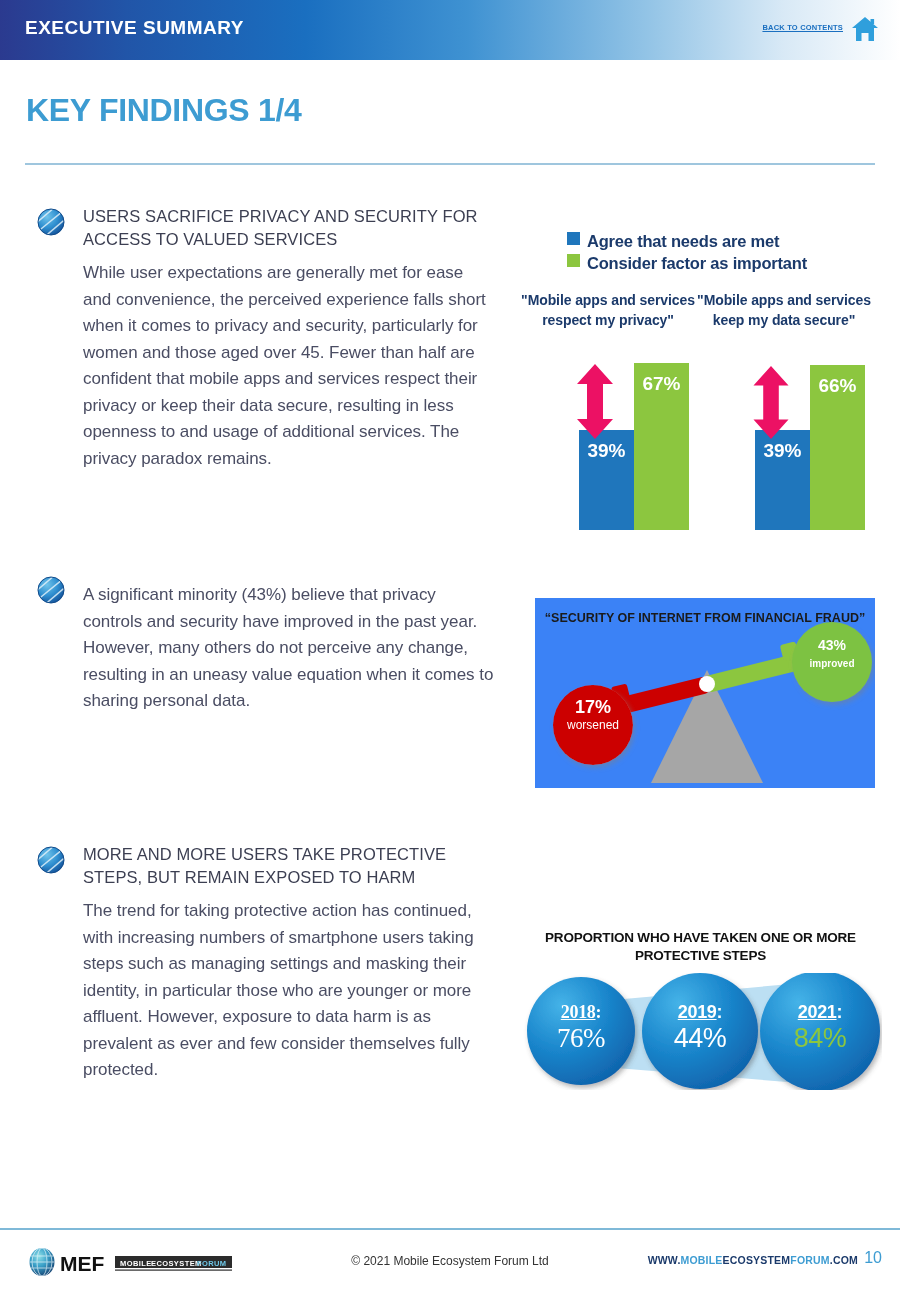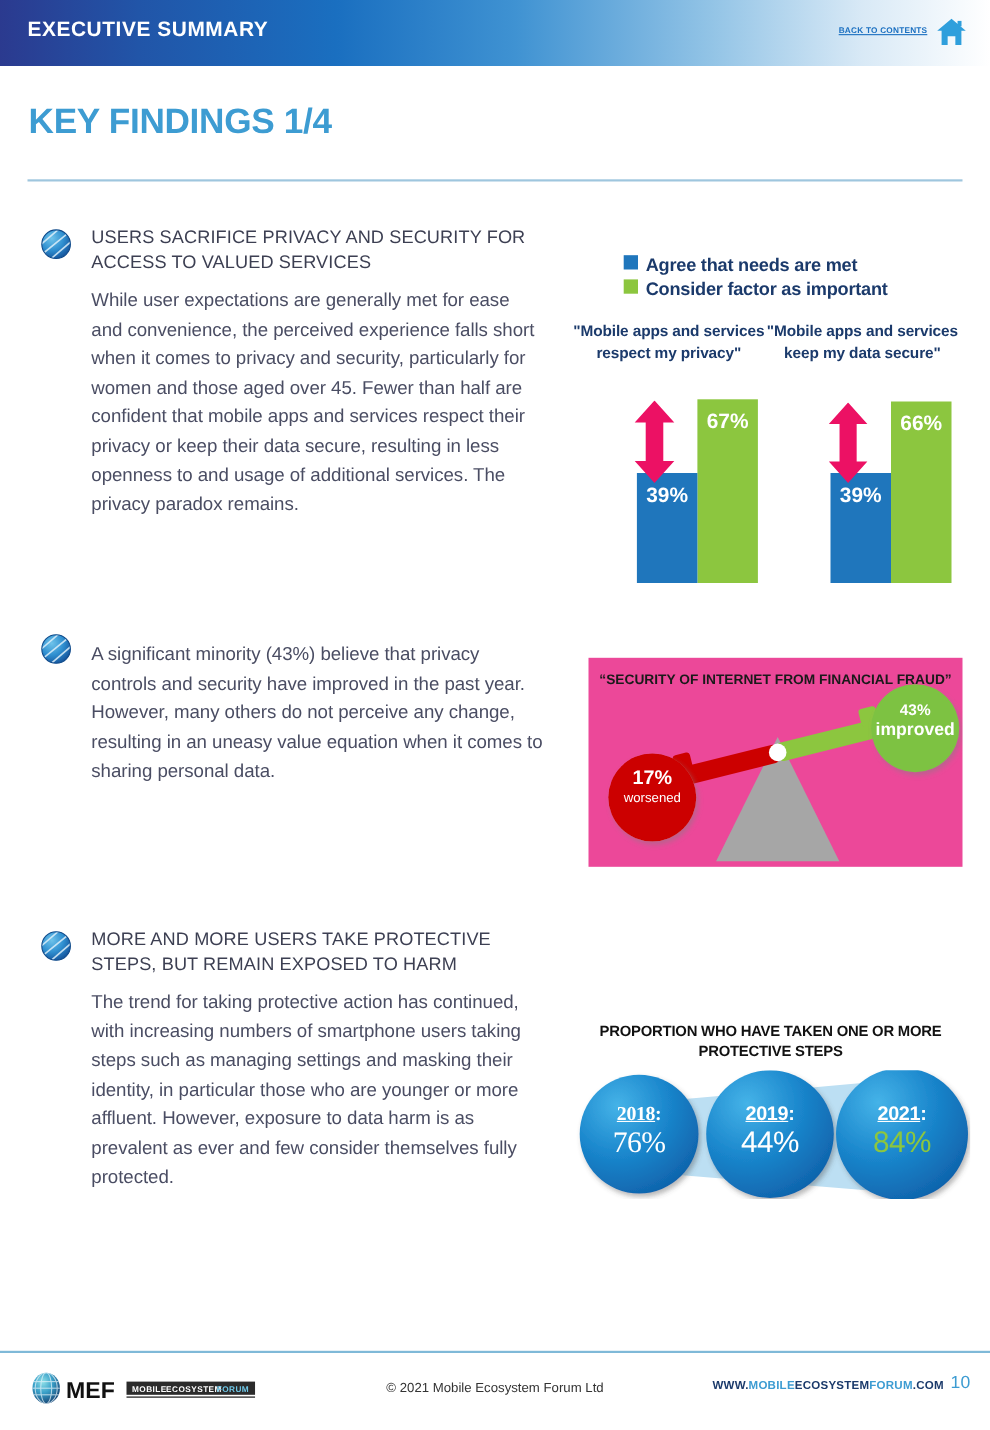--- a/index.html
+++ b/index.html
@@ -76,21 +76,21 @@
     position: absolute; left: 0; width: 100%; text-align: center;
     font-size: 19px; font-weight: bold; color: #ffffff;
   }
   .bar-blue .bar-value { top: 10px; }
   .bar-green .bar-value { top: 10px; }
   .gap-arrow { position: absolute; width: 44px; }
 
   
   .chart2 {
     position: absolute; left: 535px; top: 598px; width: 340px; height: 190px;
-    background: #ec4899;
+    background: #3b82f6;
   }
   .chart2-title {
     position: absolute; left: 0; top: 12px; width: 340px; text-align: center;
     font-size: 12.5px; font-weight: bold; line-height: 16px; color: #1a1a1a;
   }
 
   
   .chart3 { position: absolute; left: 519px; top: 925px; width: 363px; height: 165px; background: #fff; }
   .chart3-title {
     position: absolute; left: 0; top: 4px; width: 363px; text-align: center;
@@ -278,21 +278,21 @@
       <circle cx="58" cy="127" r="40" fill="#cc0000" filter="url(#sh)"></circle>
 
       <circle cx="297" cy="64" r="40" fill="#7dc242" filter="url(#sh)"></circle>
     </svg>
     <div style="position:absolute; left:18px; top:98px; width:80px; text-align:center; color:#fff;">
       <div style="font-size:18px; font-weight:bold; line-height:22px;">17%</div>
       <div style="font-size:12px; font-weight:normal; line-height:15px;">worsened</div>
     </div>
     <div style="position:absolute; left:257px; top:36px; width:80px; text-align:center; color:#fff;">
       <div style="font-size:14px; font-weight:bold; line-height:22px;">43%</div>
-      <div style="font-size:16px; font-weight:bold; line-height:15px;">improved</div>
+      <div style="font-size:10px; font-weight:bold; line-height:15px;">improved</div>
     </div>
   </div>
 
   <div class="chart3">
     <div class="chart3-title">PROPORTION WHO HAVE TAKEN ONE OR MORE PROTECTIVE STEPS</div>
     <div class="circles">
       <svg style="position:absolute; left:0; top:0; width:363px; height:117px;" viewBox="0 0 363 117">
         <defs>
           <radialGradient id="cg" cx="32%" cy="26%" r="85%">
             <stop offset="0%" stop-color="#45b3e8"></stop>

